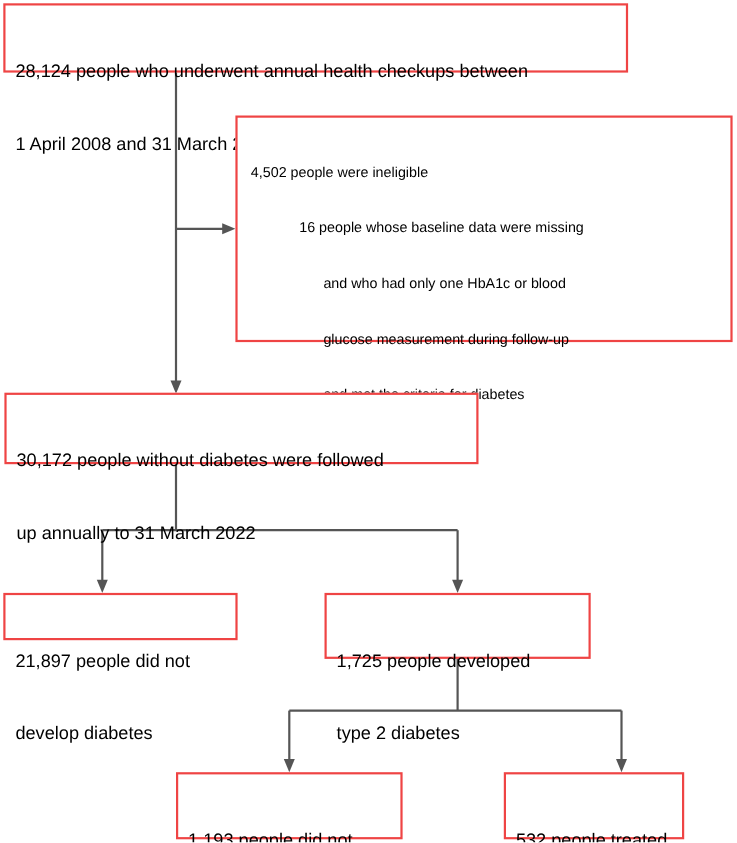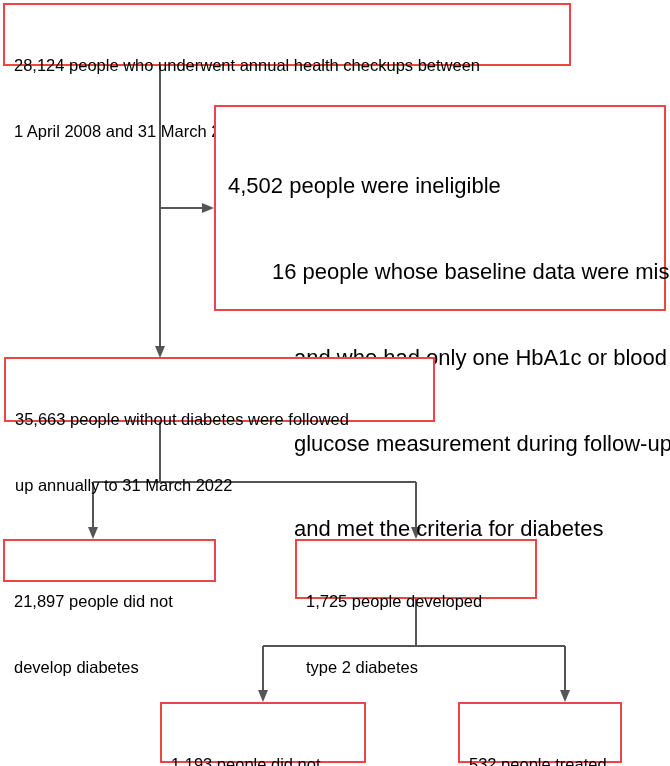--- a/index.html
+++ b/index.html
@@ -26,21 +26,21 @@
     line-height: 1.33;
     padding: 6px 9px;
     white-space: pre-wrap;
   }
   .node .line {
     display: block;
     white-space: pre;
   }
   
   #node-ineligible {
-    font-size: 22px;
+    font-size: 13px;
     line-height: 1.30;
     padding: 8px 8px 6px 12px;
   }
   #node-ineligible .line {
     display: block;
   }
   .i0 { margin-left: 0px; }
   .i1 { margin-left: 22px; }
   .i2 { margin-left: 44px; }
   .i3 { margin-left: 66px; }
@@ -98,21 +98,21 @@
 
   <div class="node" id="node-ineligible" style="left:214px; top:105px; width:452px; height:206px;">
     <span class="line i0">4,502 people were ineligible</span>
     <span class="line i2">16 people whose baseline data were missing</span>
     <span class="line i3">and who had only one HbA1c or blood</span>
     <span class="line i3">glucose measurement during follow-up</span>
     <span class="line i3">and met the criteria for diabetes</span>
   </div>
 
   <div class="node" id="node-followed" style="left:4px; top:357px; width:431px; height:65px;">
-    <span class="line">35,663 people without diabetes were followed</span>
+    <span class="line">30,172 people without diabetes were followed</span>
     <span class="line">up annually to 31 March 2022</span>
   </div>
 
   <div class="node" id="node-no-diabetes" style="left:3px; top:539px; width:213px; height:43px;">
     <span class="line">21,897 people did not</span>
     <span class="line">develop diabetes</span>
   </div>
 
   <div class="node" id="node-developed-t2d" style="left:295px; top:539px; width:242px; height:60px;">
     <span class="line">1,725 people developed</span>

